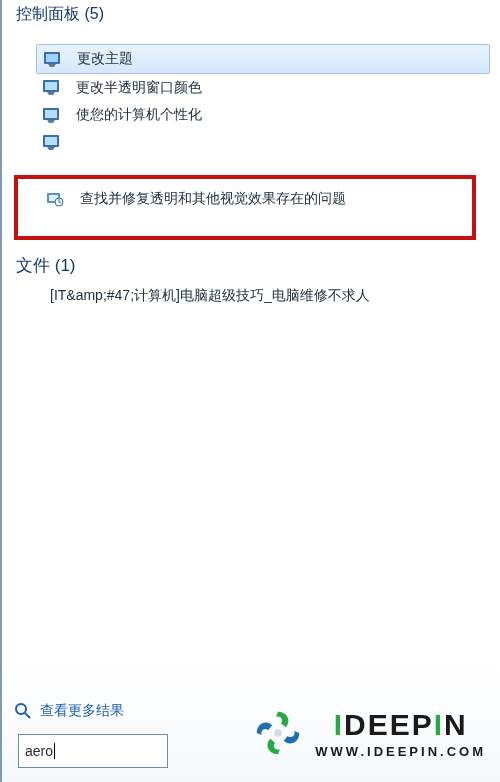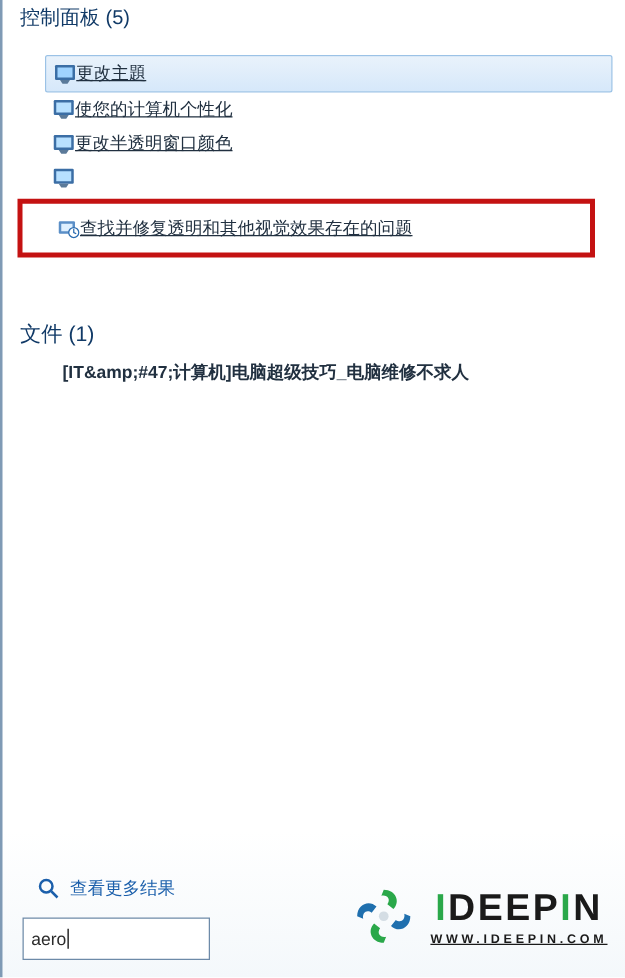--- a/index.html
+++ b/index.html
@@ -24,68 +24,65 @@
       font-size: 16px;
       padding: 4px 14px 19px 14px;
       font-weight: 400;
     }
     .items {
       padding: 0 0 4px 0;
     }
     .item {
       display: flex;
       align-items: center;
-      gap: 0;
+      gap: 16px;
       padding: 4px 14px 4px 40px;
       color: #213040;
       cursor: pointer;
       line-height: 1.4;
-      text-decoration: underline;
     }
     .item.selected {
       background: linear-gradient(to bottom, #e9f2fb, #d6e8fa);
       border: 1px solid #9bc2e6;
       border-radius: 2px;
       margin: 0 10px 0 34px;
       padding-left: 6px;
     }
     .item .icon-slot {
       width: 18px;
       height: 18px;
       flex: 0 0 18px;
       display: flex;
       align-items: center;
       justify-content: center;
     }
     .strike { text-decoration: line-through solid #5a5a5a; }
     .highlight-box {
       border: 4px solid #c41212;
-      margin: 4px 24px 8px 12px;
-      padding: 6px 0 6px 0;
+      margin: 20px 24px 8px 12px;
+      padding: 6px 0 24px 0;
     }
     .highlight-box .item { padding-left: 28px; }
     .files-header {
       color: #113a67;
       font-size: 17px;
       padding: 2px 14px 6px 14px;
-      margin-top: 36px;
     }
     .file-item {
       display: flex;
       align-items: flex-end;
       gap: 8px;
       padding: 4px 14px 4px 40px;
       color: #213040;
       cursor: pointer;
-      font-weight: bold;
     }
     .see-more {
       position: absolute;
       bottom: 62px;
-      left: 28px;
+      left: 12px;
       display: flex;
       align-items: center;
       gap: 8px;
       color: #1b5fab;
       cursor: pointer;
     }
     .search-row {
       position: absolute;
       bottom: 14px;
       left: 16px;
@@ -127,26 +124,25 @@
     .logo-text {
       font-family: "Arial Black", Arial, sans-serif;
       font-size: 30px;
       font-weight: 900;
       letter-spacing: 2px;
       color: #1a1a1a;
     }
     .logo-text .i-dot { color: #2aa84a; }
     .logo-sub {
       font-family: Arial, sans-serif;
-      font-size: 10px;
+      font-size: 13px;
       letter-spacing: 3px;
       font-weight: 700;
       color: #1a1a1a;
       margin-top: 2px;
-      text-decoration: underline;
     }
     .swirl {
       width: 58px;
       height: 58px;
       position: relative;
     }
     .swirl svg { width: 100%; height: 100%; }
     
     svg { display: block; }
   </style>
@@ -171,32 +167,32 @@
     </div>
 
     <div class="item">
       <span class="icon-slot">
         <svg viewBox="0 0 18 18">
             <rect x="1" y="2" width="16" height="12" rx="1" fill="#3b6ea5"></rect>
             <rect x="3" y="4" width="12" height="8" fill="#b7e0ff"></rect>
             <path d="M5 14 L13 14 L11 17 L7 17 Z" fill="#5b7a99"></path>
           </svg>
       </span>
+      <span>更改半透明窗口颜色</span>
+    </div>
+
+    <div class="item">
+      <span class="icon-slot">
+        <svg viewBox="0 0 18 18">
+            <rect x="1" y="2" width="16" height="12" rx="1" fill="#3b6ea5"></rect>
+            <rect x="3" y="4" width="12" height="8" fill="#b7e0ff"></rect>
+            <path d="M5 14 L13 14 L11 17 L7 17 Z" fill="#5b7a99"></path>
+          </svg>
+      </span>
       <span>使您的计算机个性化</span>
-    </div>
-
-    <div class="item">
-      <span class="icon-slot">
-        <svg viewBox="0 0 18 18">
-            <rect x="1" y="2" width="16" height="12" rx="1" fill="#3b6ea5"></rect>
-            <rect x="3" y="4" width="12" height="8" fill="#b7e0ff"></rect>
-            <path d="M5 14 L13 14 L11 17 L7 17 Z" fill="#5b7a99"></path>
-          </svg>
-      </span>
-      <span>更改半透明窗口颜色</span>
     </div>
 
     <div class="item">
       <span class="icon-slot">
         <svg viewBox="0 0 18 18">
             <rect x="1" y="2" width="16" height="12" rx="1" fill="#3b6ea5"></rect>
             <rect x="3" y="4" width="12" height="8" fill="#b7e0ff"></rect>
             <path d="M5 14 L13 14 L11 17 L7 17 Z" fill="#5b7a99"></path>
           </svg>
       </span>

